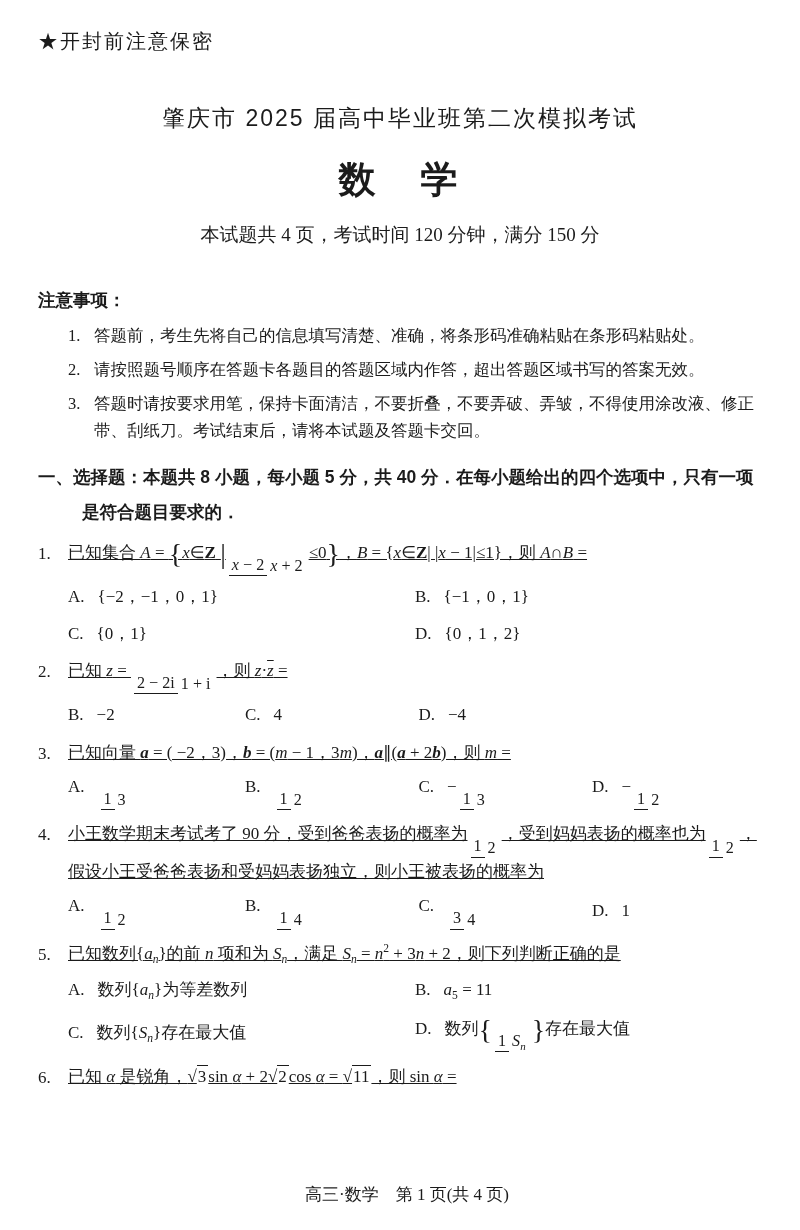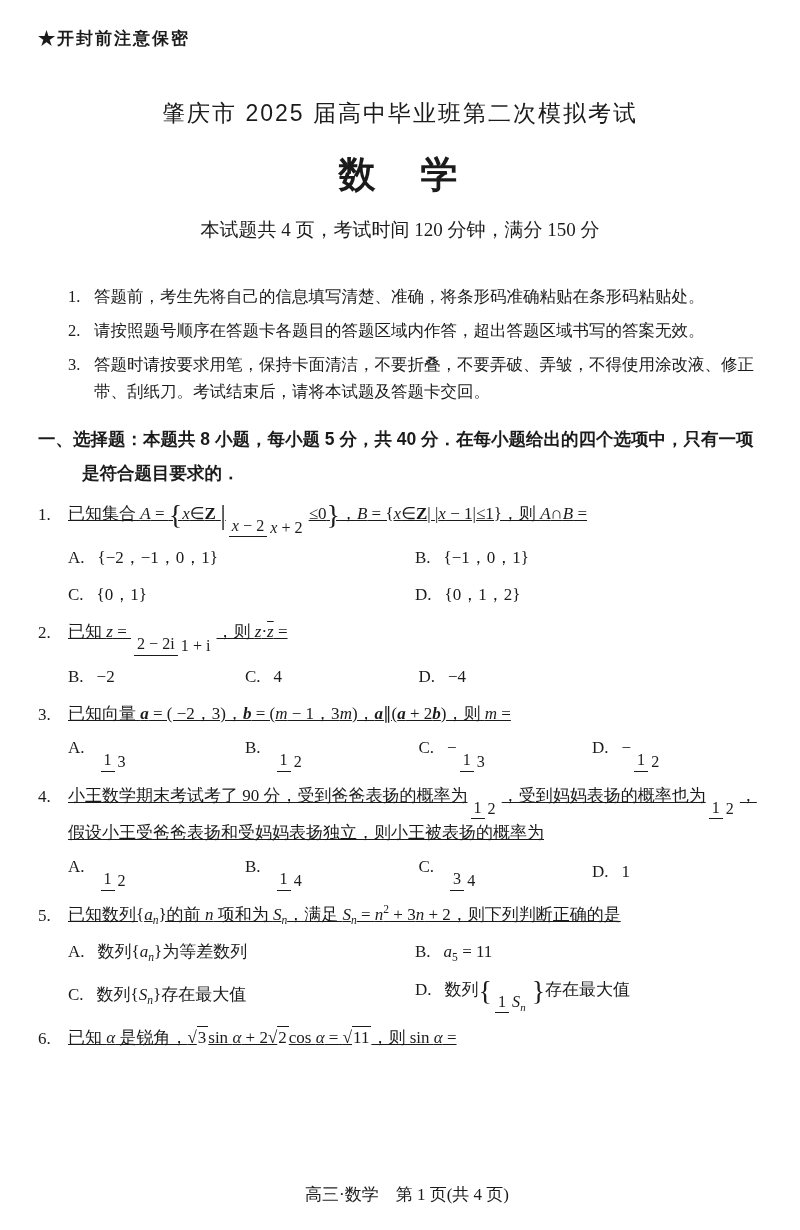--- a/index.html
+++ b/index.html
@@ -2,21 +2,21 @@
 <html><head>
 <meta charset="utf-8">
 <style>
   * { box-sizing: border-box; }
   html,body { margin:0; padding:0; background:#e8e8e8; }
   .page {
     width:800px; height:1230px; margin:0 auto; background:#ffffff; color:#1b1b1b;
     font-family:"Liberation Serif", serif; font-size:17px; position:relative;
     padding:26px 38px 0 38px; overflow:hidden; line-height:1.55;
   }
-  .secrecy { font-family:"Liberation Sans", sans-serif; font-weight:bold; font-size:17px; letter-spacing:2px; }
+  .secrecy { font-family:"Liberation Sans", sans-serif; font-weight:normal; font-size:20px; letter-spacing:2px; }
   .title   { text-align:center; font-family:"Liberation Sans", sans-serif; font-weight:normal; font-size:23px; margin-top:44px; letter-spacing:2px; }
   .subject { text-align:center; font-family:"Liberation Sans", sans-serif; font-weight:bold; font-size:37px; margin-top:14px; letter-spacing:4px; }
   .exam-info { text-align:center; font-size:19px; margin-top:12px; }
   .notices { margin-top:38px; }
   .notices-title { font-family:"Liberation Sans", sans-serif; font-weight:bold; font-size:17.5px; }
   .notice-item { display:flex; margin-top:7px; font-size:16.5px; line-height:1.65; }
   .notice-no { flex:0 0 26px; text-align:left; padding-left:30px; flex-basis:56px; }
   .notice-text { flex:1; }
   .section-heading {
     margin-top:16px; font-family:"Liberation Sans", sans-serif; font-weight:bold;
@@ -52,20 +52,21 @@
 
 <div class="page">
 
   <div class="secrecy">★开封前注意保密</div>
 
   <div class="title">肇庆市 2025 届高中毕业班第二次模拟考试</div>
   <div class="subject">数　学</div>
   <div class="exam-info">本试题共 4 页，考试时间 120 分钟，满分 150 分</div>
 
   <div class="notices">
+    <div class="notices-title">注意事项：</div>
     <div class="notice-item">
       <span class="notice-no">1.</span>
       <span class="notice-text">答题前，考生先将自己的信息填写清楚、准确，将条形码准确粘贴在条形码粘贴处。</span>
     </div>
     <div class="notice-item">
       <span class="notice-no">2.</span>
       <span class="notice-text">请按照题号顺序在答题卡各题目的答题区域内作答，超出答题区域书写的答案无效。</span>
     </div>
     <div class="notice-item">
       <span class="notice-no">3.</span>

